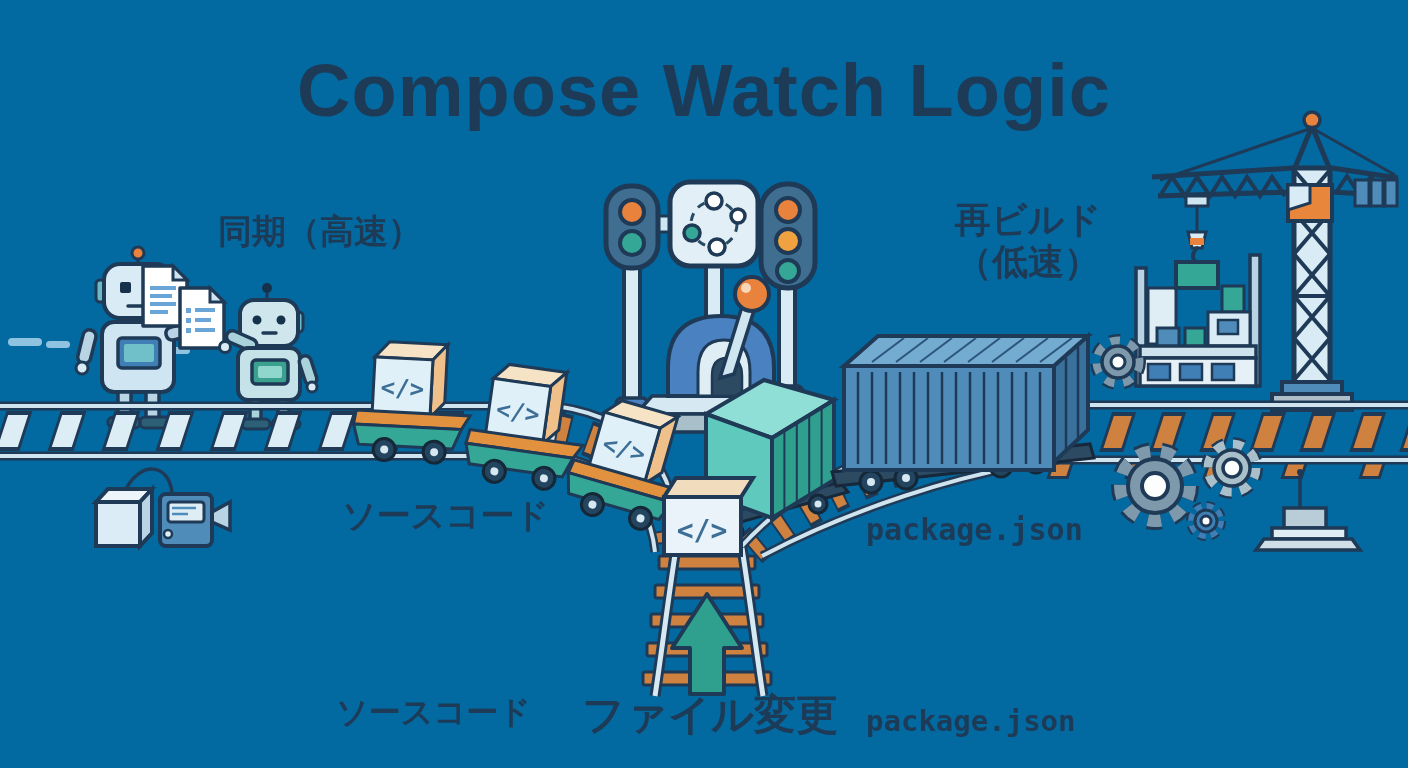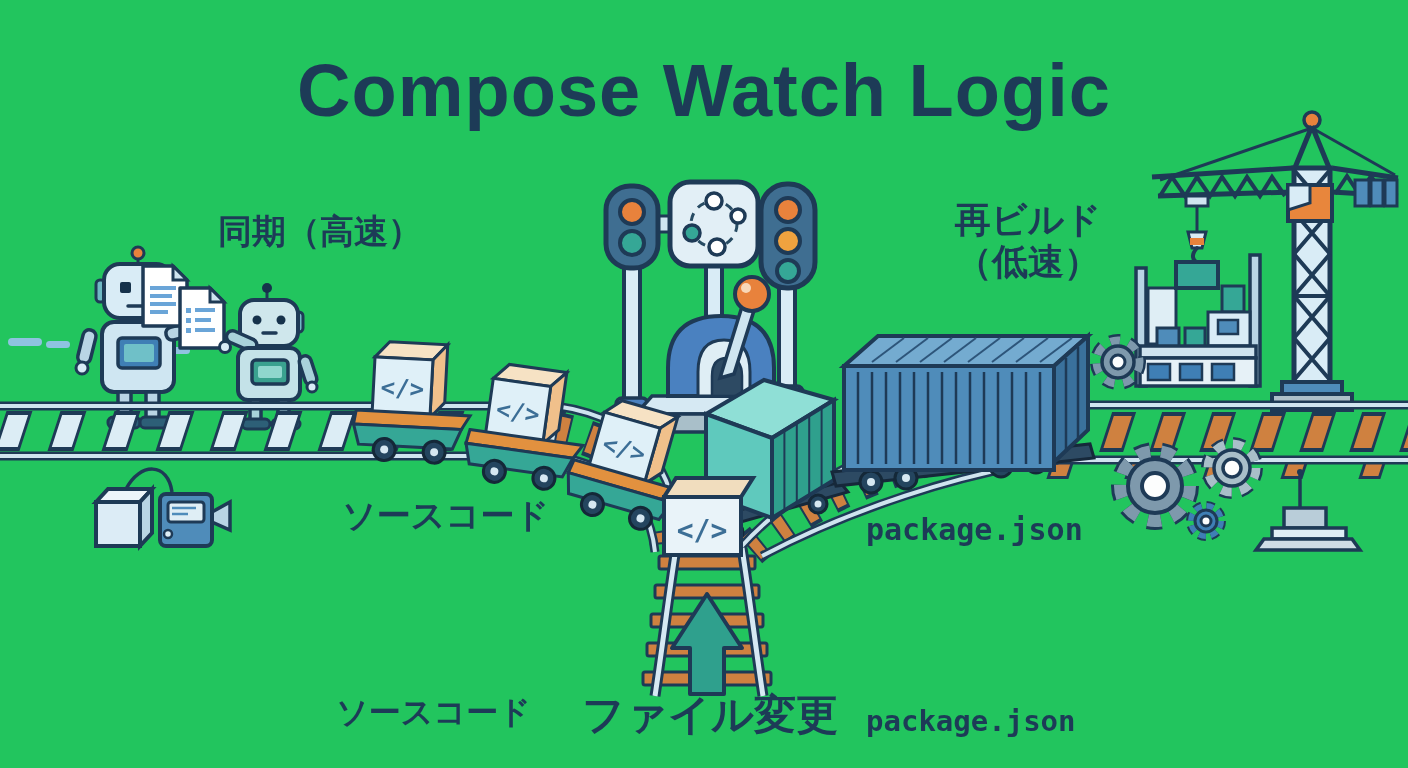--- a/index.html
+++ b/index.html
@@ -1,16 +1,16 @@
 <!DOCTYPE html>
 <html><head>
 <meta charset="utf-8">
 <style>
   html,body{margin:0;padding:0;background:#fdfdfb;}
-  .stage{position:relative;width:1408px;height:768px;overflow:hidden;background:#22c55e;}
+  .stage{position:relative;width:1408px;height:768px;overflow:hidden;background:#0369a1;}
   svg{display:block;}
   text{user-select:none;}
   .title-txt{font-family:"Liberation Sans",sans-serif;font-weight:600;letter-spacing:1px;}
   .jp{font-family:"Liberation Sans","DejaVu Sans",sans-serif;font-weight:bold;fill:#1d3b57;}
   .mono{font-family:"DejaVu Sans Mono","Liberation Mono",monospace;font-weight:bold;fill:#1d3b57;}
   .code{font-family:"DejaVu Sans Mono","Liberation Mono",monospace;font-weight:bold;fill:#3c6e96;}
 </style>
 </head>
 <body>
 

